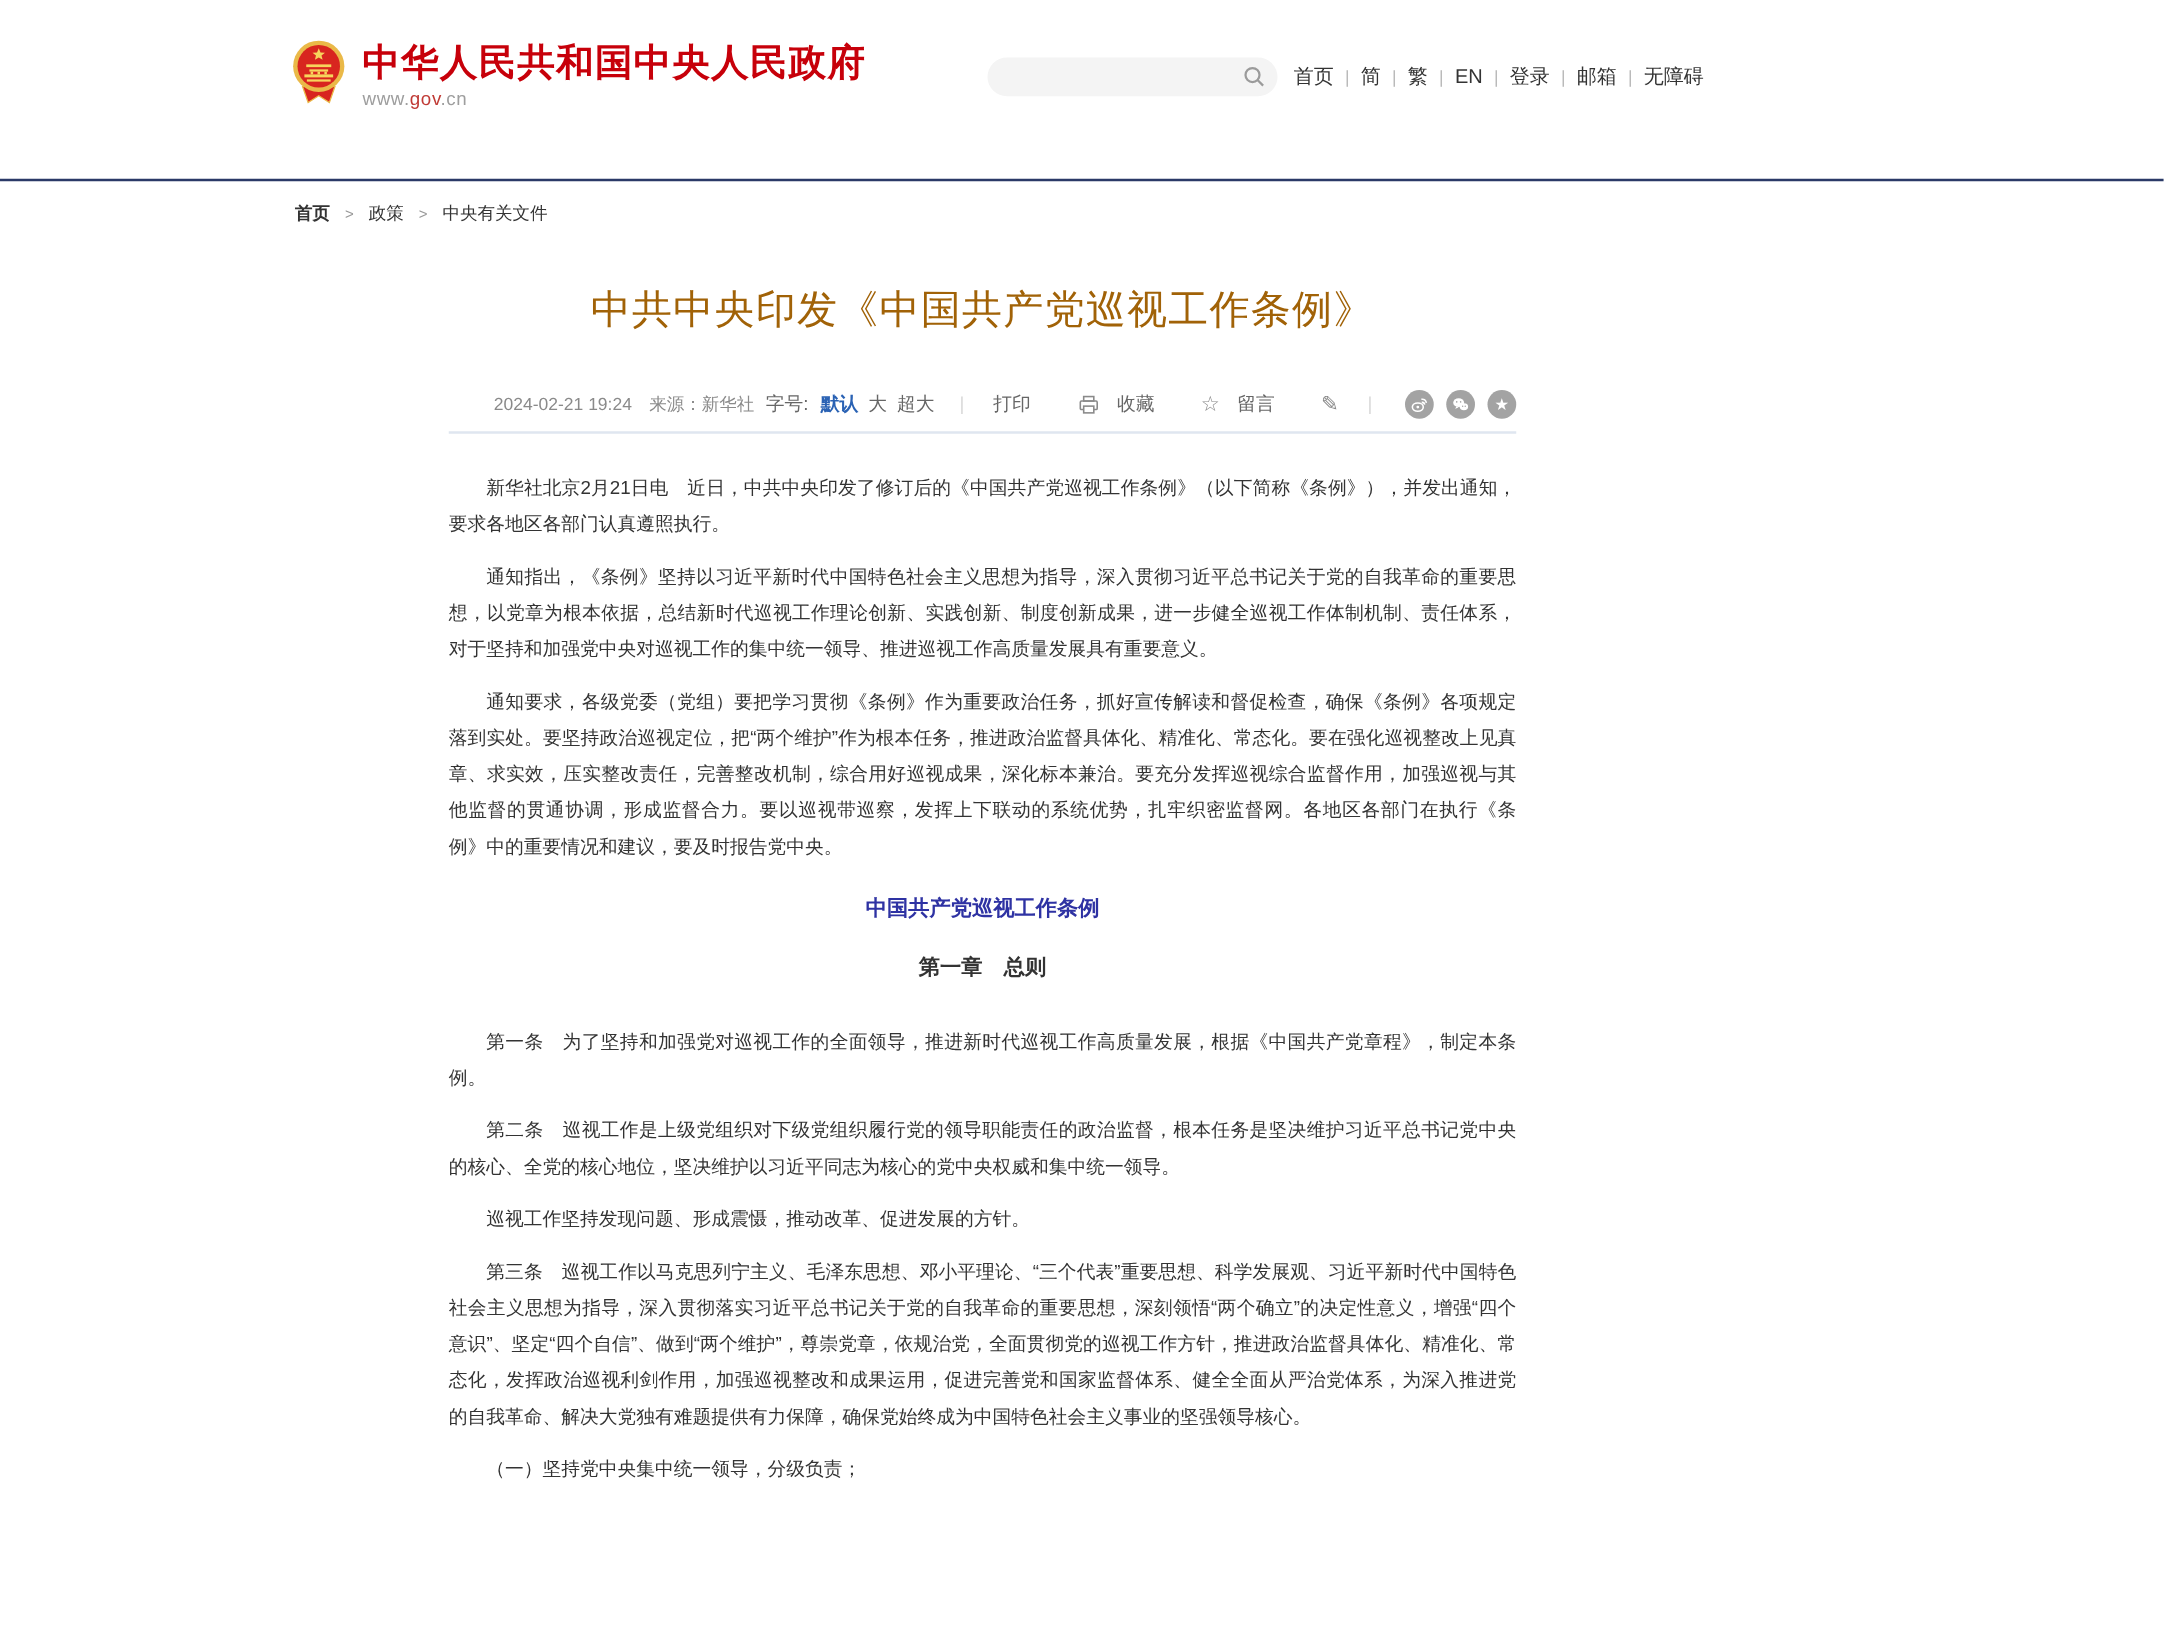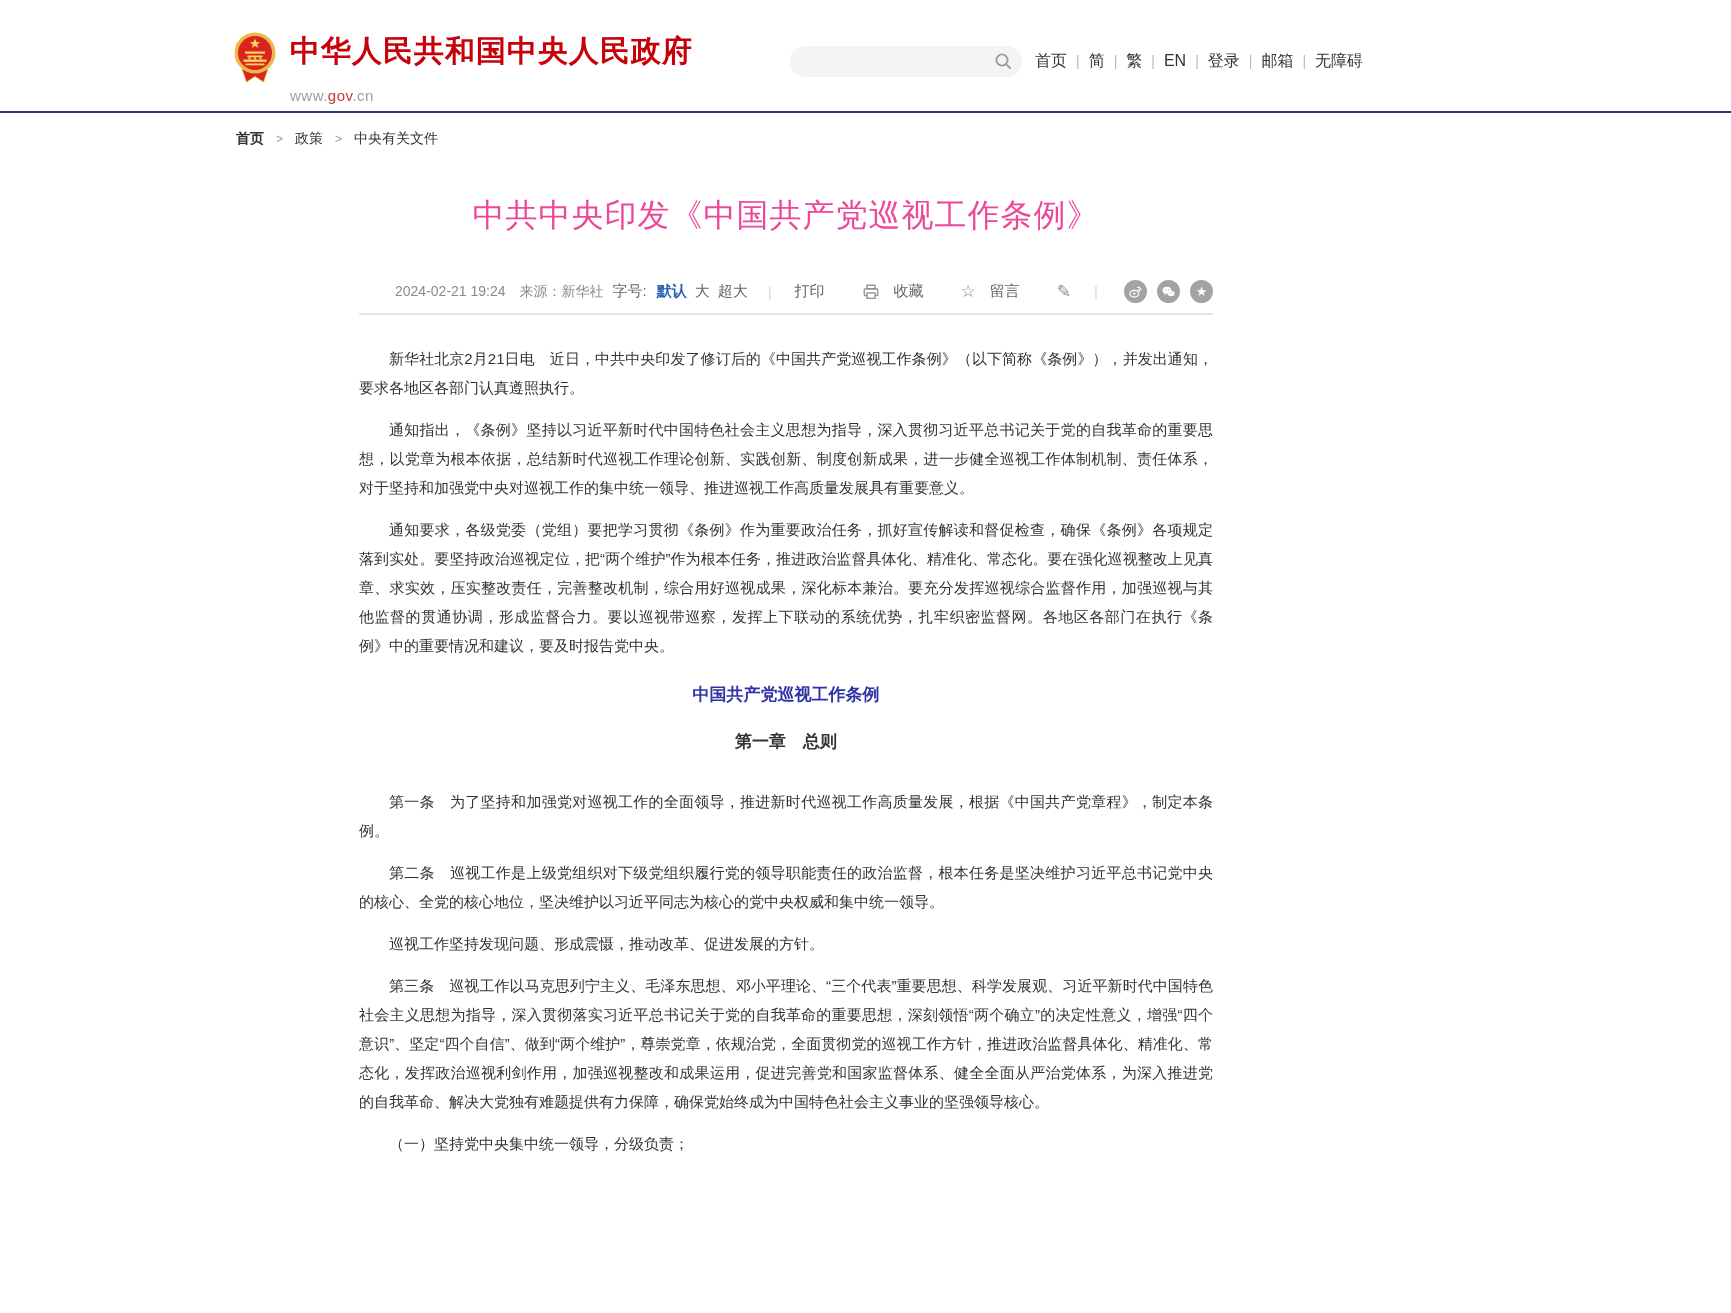--- a/index.html
+++ b/index.html
@@ -1,26 +1,26 @@
 <!DOCTYPE html>
 <html><head>
 <meta charset="utf-8">
 <style>
   * { box-sizing: border-box; margin: 0; padding: 0; }
   html, body { width: 1731px; height: 1313px; overflow: hidden; background: #fff;
     font-family: "Liberation Sans", sans-serif; }
 
   
-  .site-header { position: relative; height: 113px; background: #fff;
+  .site-header { position: relative; height: 145px; background: #fff;
     border-bottom: 2px solid #2b3a67; }
   .logo { position: absolute; left: 232px; top: 30px; display: flex; align-items: flex-start; }
   .emblem { display: inline-block; width: 46px; height: 58px; margin-right: 12px; }
   .site-title { font-size: 30px; font-weight: bold; color: #c7000a; letter-spacing: 1px;
     line-height: 34px; margin-top: 4px; }
-  .site-url { font-size: 15px; color: #9e9e9e; margin-top: 19px; letter-spacing: 0.5px; }
+  .site-url { font-size: 15px; color: #9e9e9e; margin-top: 3px; letter-spacing: 0.5px; }
   .site-url .red { color: #c03a35; }
 
   .search { position: absolute; left: 790px; top: 46px; width: 232px; height: 31px;
     background: #f4f4f4; border-radius: 16px; }
   .search input { position: absolute; left: 14px; top: 0; width: 180px; height: 31px;
     border: none; background: transparent; outline: none; font-size: 14px; color: #333; }
   .search .search-icon { position: absolute; right: 9px; top: 6px; }
 
   .top-nav { position: absolute; left: 1035px; top: 51px; font-size: 16px; color: #333;
     white-space: nowrap; }
@@ -28,21 +28,21 @@
   .top-nav .nav-sep { color: #b9b9b9; margin: 0 9px; font-size: 14px; }
 
   
   .main { width: 1100px; margin-left: 236px; }
   .breadcrumb { padding-top: 17px; font-size: 14px; color: #333; }
   .breadcrumb .crumb-first { font-weight: bold; }
   .breadcrumb .bc-sep { color: #999; margin: 0 12px; font-size: 12px; }
 
   .article { width: 854px; margin: 0 auto; }
   .title { margin-top: 46px; text-align: center; font-size: 32px; font-weight: 400;
-    color: #ec4899; letter-spacing: 1px; }
+    color: #a16207; letter-spacing: 1px; }
 
   .meta { margin-top: 42px; display: flex; justify-content: space-between; align-items: center; margin-left: 36px; }
   .meta-left { font-size: 14px; color: #8a8a8a; }
   .meta-left .src { margin-left: 10px; color: #8a8a8a; }
   .meta-right { display: flex; align-items: center; font-size: 15px; color: #666; }
   .fs-label { margin-right: 6px; }
   .fs-opt { margin: 0 4px; color: #666; cursor: pointer; font-family: Liberation Serif, serif; }
   .fs-opt.active { color: #2a62b4; font-weight: bold; }
   .vsep { color: #d9d9d9; margin: 0 16px; }
   .tool { display: inline-flex; align-items: center; margin: 0 7px; cursor: pointer; color: #666; gap: 32px; }

